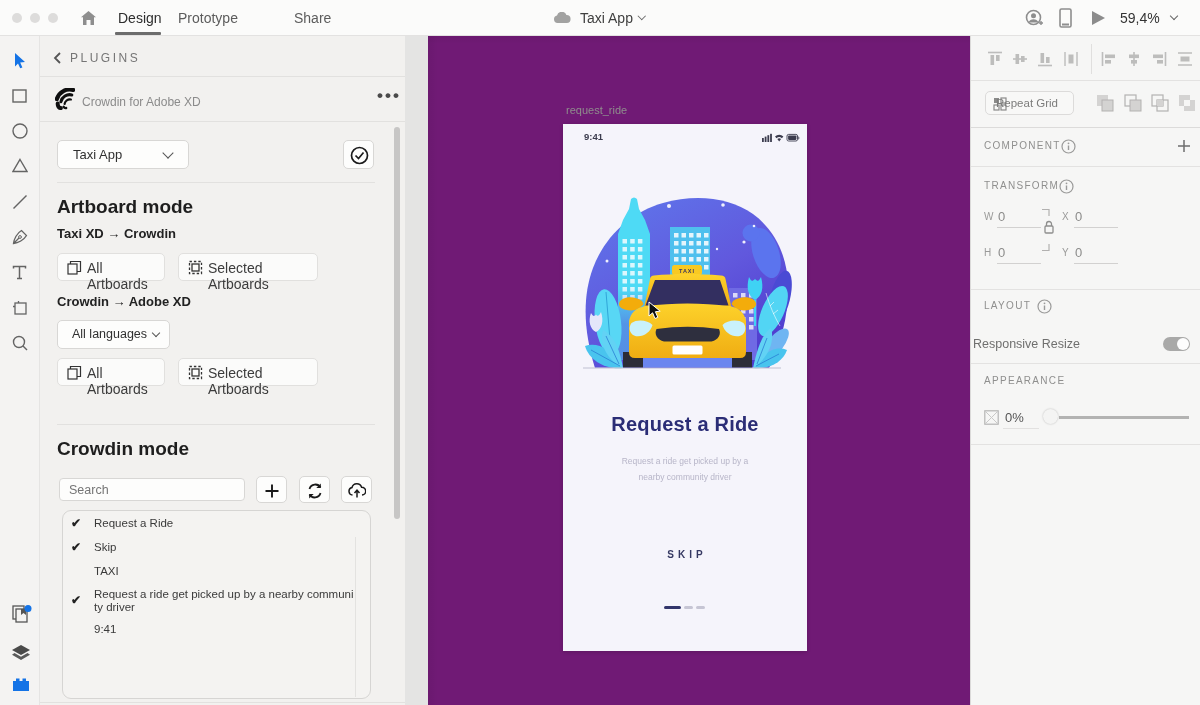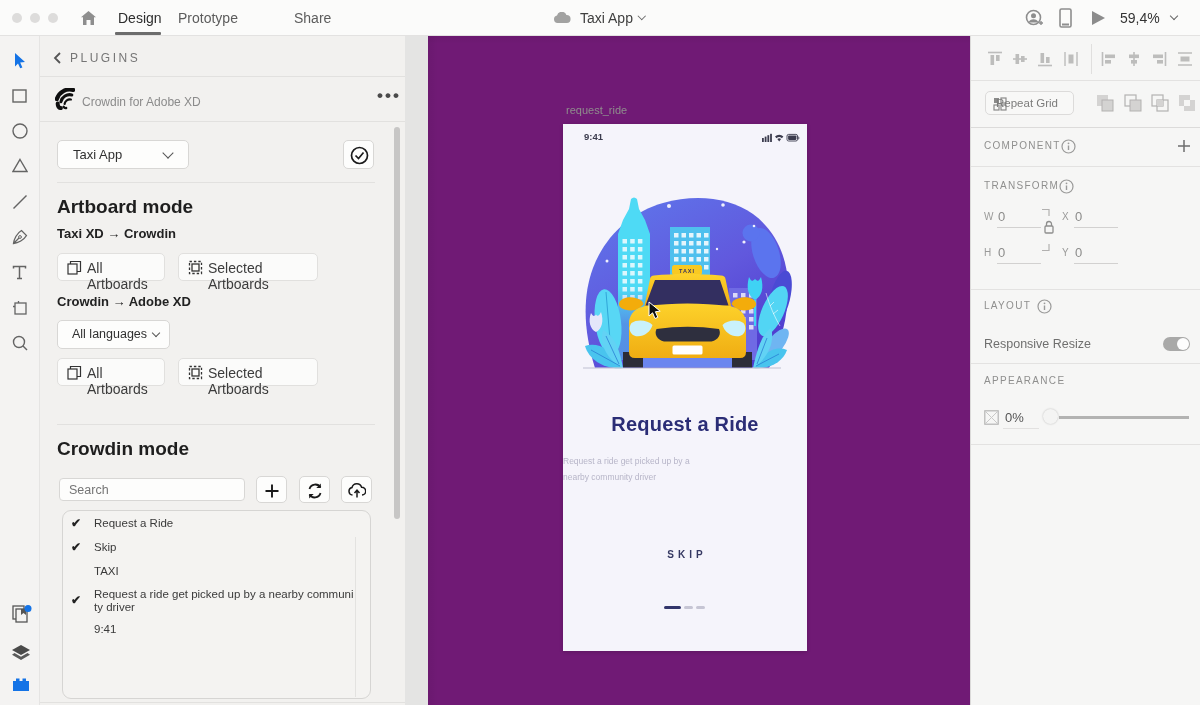--- a/index.html
+++ b/index.html
@@ -28,21 +28,21 @@
 .h2 { position:absolute; left:17px; font-size:13px; font-weight:bold; color:#222; }
 .chev { display:inline-block; width:8px; height:8px; border-right:1.6px solid #555; border-bottom:1.6px solid #555; transform:rotate(45deg); }
 .sitem { position:absolute; font-size:11.5px; color:#3a3a3a; }
 .scheck { position:absolute; left:8px; font-size:12px; color:#222; font-weight:bold; }
 
 
 .canvas { position:absolute; left:415px; top:36px; width:565px; height:669px; background:#701a75;margin-left:13px; }
 .ablabel { position:absolute; left:138px; top:68px; font-size:11px; color:#8f8e8d; }
 .artboard { position:absolute; left:135px; top:88px; width:244px; height:527px; background:#f5f4fb; box-shadow:0 1px 4px rgba(0,0,0,0.18); }
 .rtitle { position:absolute; left:0; top:289px; width:244px; text-align:center; font-size:20px; font-weight:bold; color:#2b2d76; letter-spacing:0.2px; }
-.rsub { position:absolute; left:0; top:329px; width:244px; font-size:8.5px; line-height:16px; color:#b7b5c8; }
+.rsub { position:absolute; left:0; top:329px; width:244px; text-align:center; font-size:8.5px; line-height:16px; color:#b7b5c8; }
 .skip { position:absolute; left:0; top:425px; width:244px; text-align:center; font-size:10px; font-weight:bold; letter-spacing:4px; color:#363963; text-indent:4px; }
 .dot { position:absolute; top:482px; height:3px; border-radius:1.5px; }
 
 
 .rpanel { position:absolute; left:970px; top:36px; width:230px; height:669px; background:#f6f6f5; border-left:1px solid #dbdad9; z-index:10; }
 .rdiv { position:absolute; left:0; width:230px; height:1px; background:#e3e2e1; }
 .rlabel { position:absolute; left:13px; font-size:10px; letter-spacing:1.3px; color:#8f8f8e; }
 .rsmall { position:absolute; font-size:10px; color:#9a9a99; }
 .rval { position:absolute; font-size:13px; color:#8c8c8b; }
 .rline { position:absolute; height:1px; background:#d2d1d0; }
@@ -532,21 +532,21 @@
         <path d="M5.5 18 v-2 a2.5 2.5 0 0 1 5 0 v2" fill="none" stroke="#8e8e8d" stroke-width="1.3"></path>
       </svg>
   <div class="rdiv" style="top:253px;"></div>
 
   <span class="rlabel" style="top:264px;">LAYOUT</span>
   <svg style="position:absolute; left:66px; top:263px;" width="15" height="15" viewBox="0 0 15 15">
         <circle cx="7.5" cy="7.5" r="6.5" fill="none" stroke="#9a9a99" stroke-width="1.2"></circle>
         <path d="M7.5 6.5 V11" stroke="#9a9a99" stroke-width="1.4"></path>
         <circle cx="7.5" cy="4.3" r="0.9" fill="#9a9a99"></circle>
       </svg>
-  <span style="position:absolute; left:13px; top:301px; font-size:12.5px; color:#6f6f6e;">Responsive Resize</span>
+  <span style="position:absolute; left:2px; top:301px; font-size:12.5px; color:#6f6f6e;">Responsive Resize</span>
   <div style="position:absolute; left:192px; top:301px; width:27px; height:14px; border-radius:7px; background:#a9a9a8;"></div>
   <div style="position:absolute; left:206px; top:302px; width:12px; height:12px; border-radius:50%; background:#fdfdfd;"></div>
   <div class="rdiv" style="top:327px;"></div>
 
   <span class="rlabel" style="top:339px;">APPEARANCE</span>
   <svg style="position:absolute; left:13px; top:374px;" width="15" height="15" viewBox="0 0 15 15">
         <rect x="0.8" y="0.8" width="13.4" height="13.4" fill="none" stroke="#b5b5b4" stroke-width="1.2"></rect>
         <path d="M1 1 L14 14 M14 1 L1 14" stroke="#c9c9c8" stroke-width="1"></path>
       </svg>
   <span style="position:absolute; left:34px; top:374px; font-size:13px; color:#555;">0%</span>

